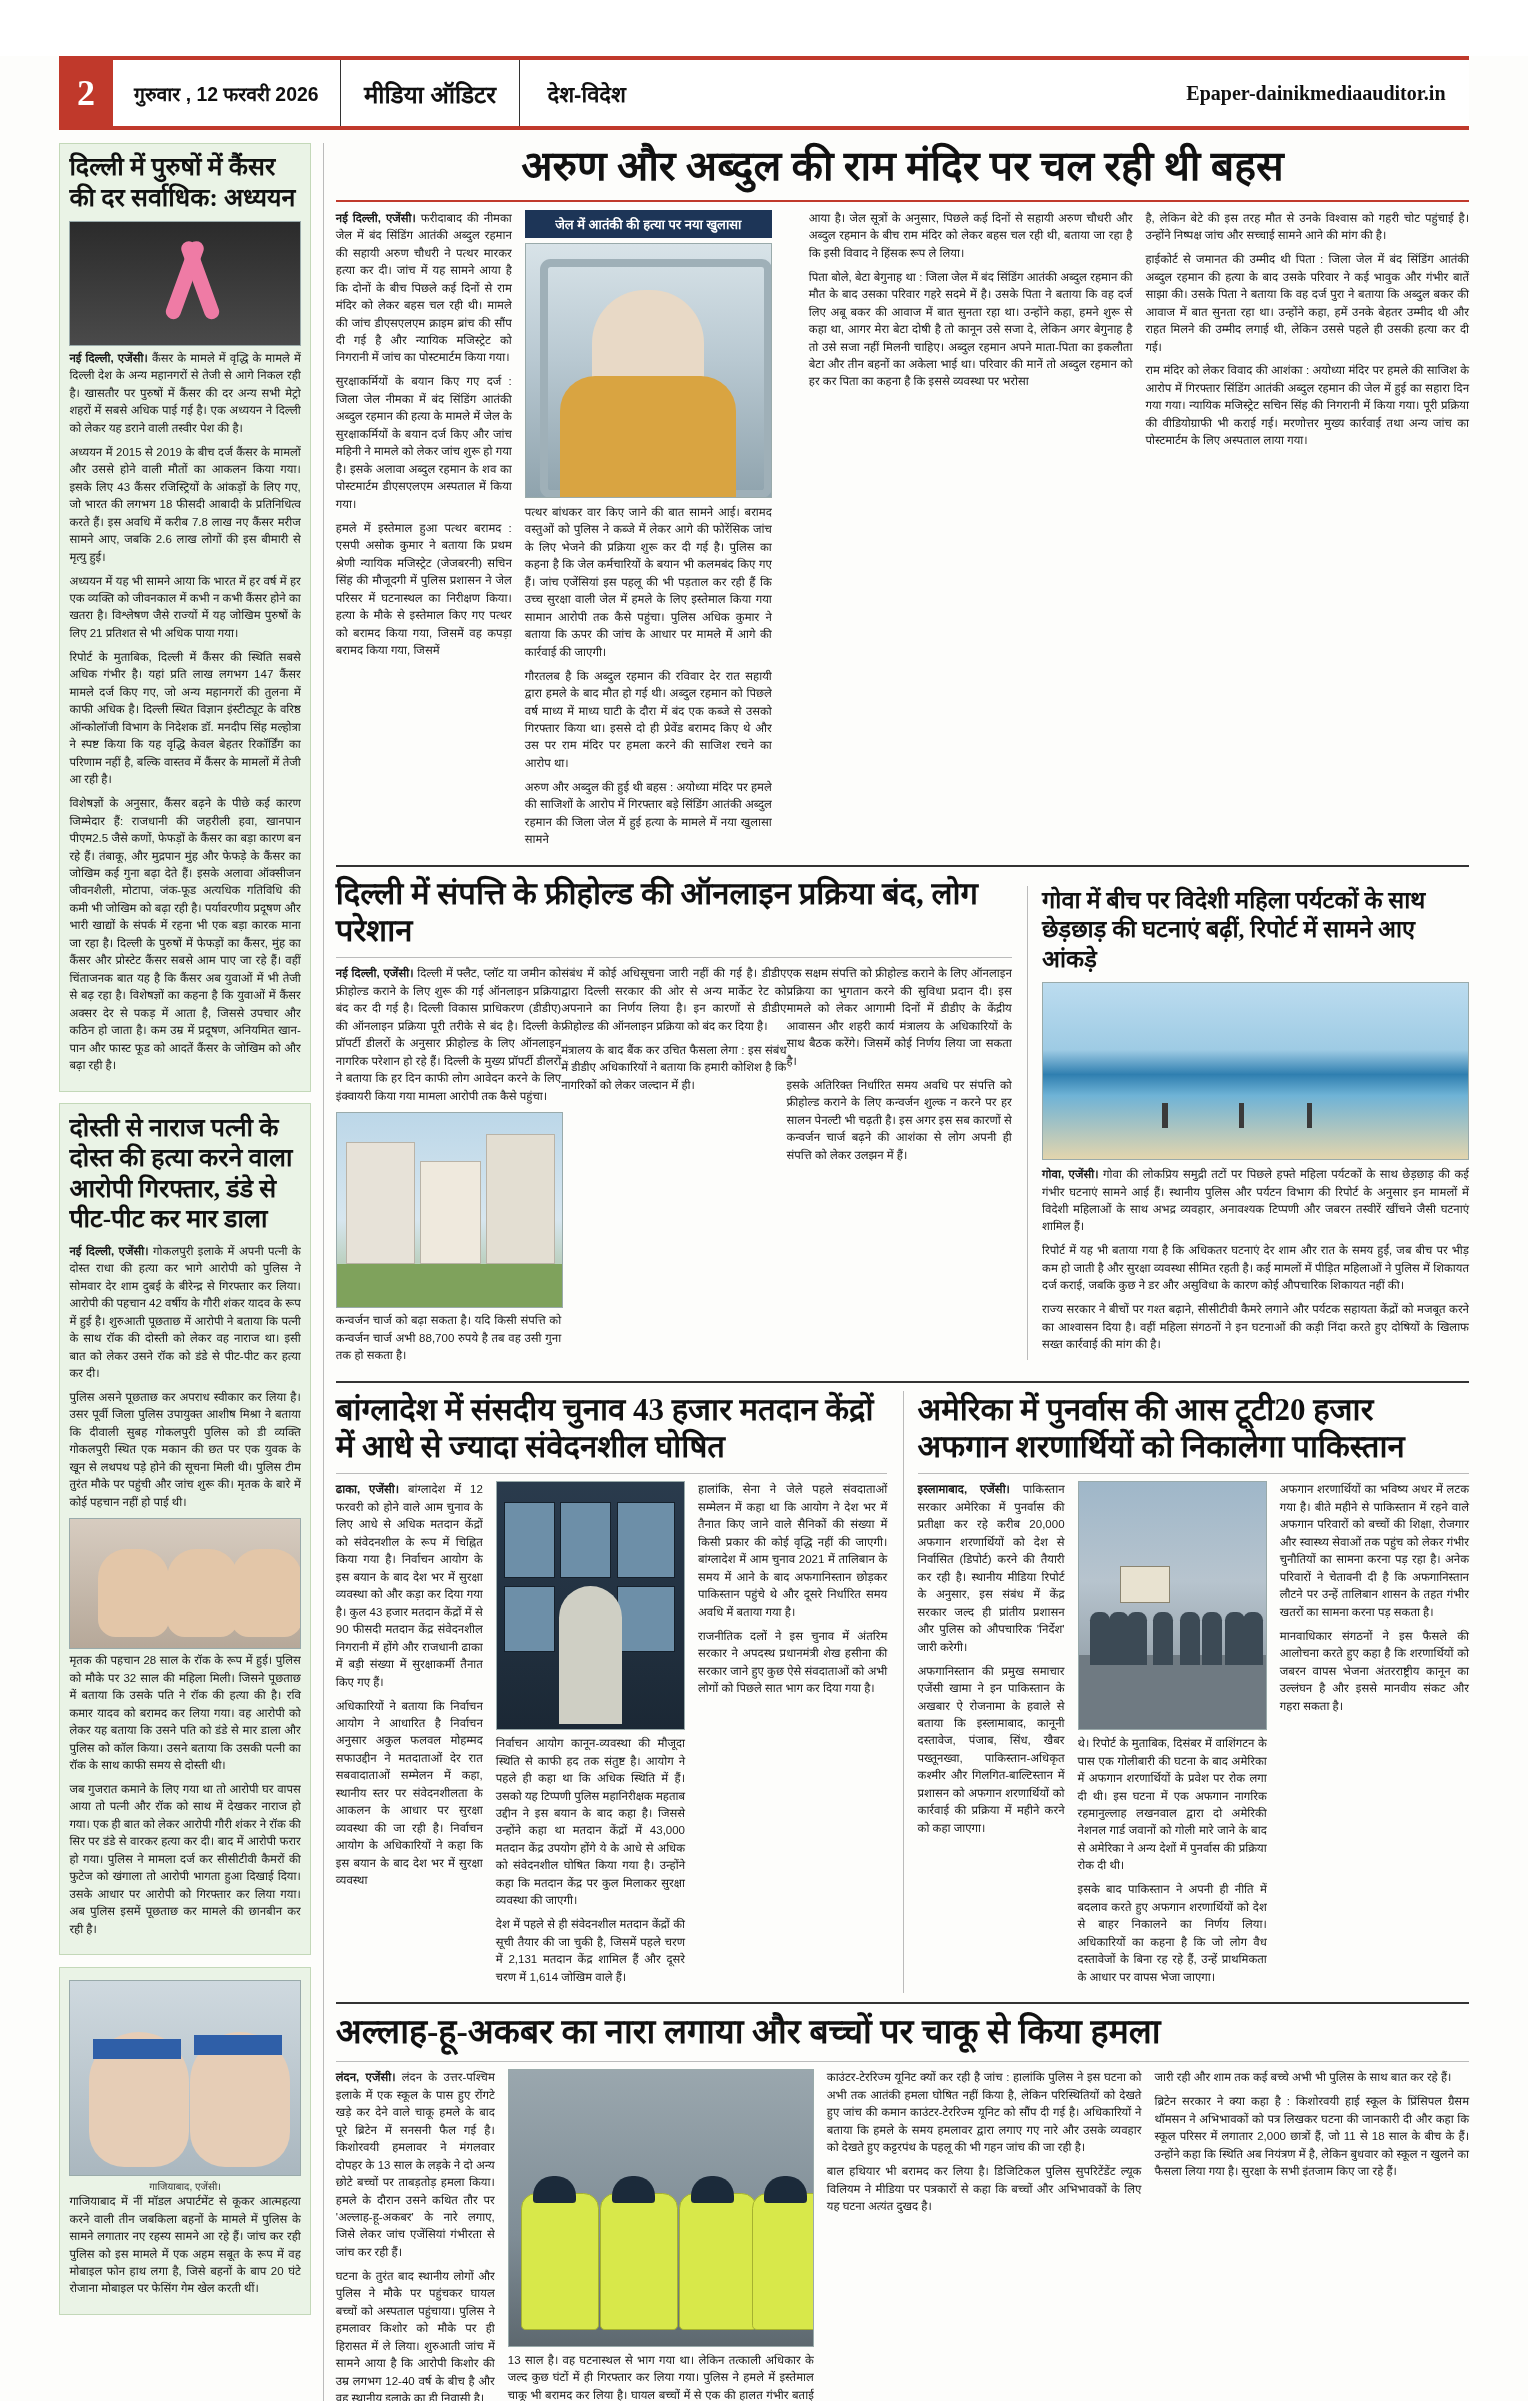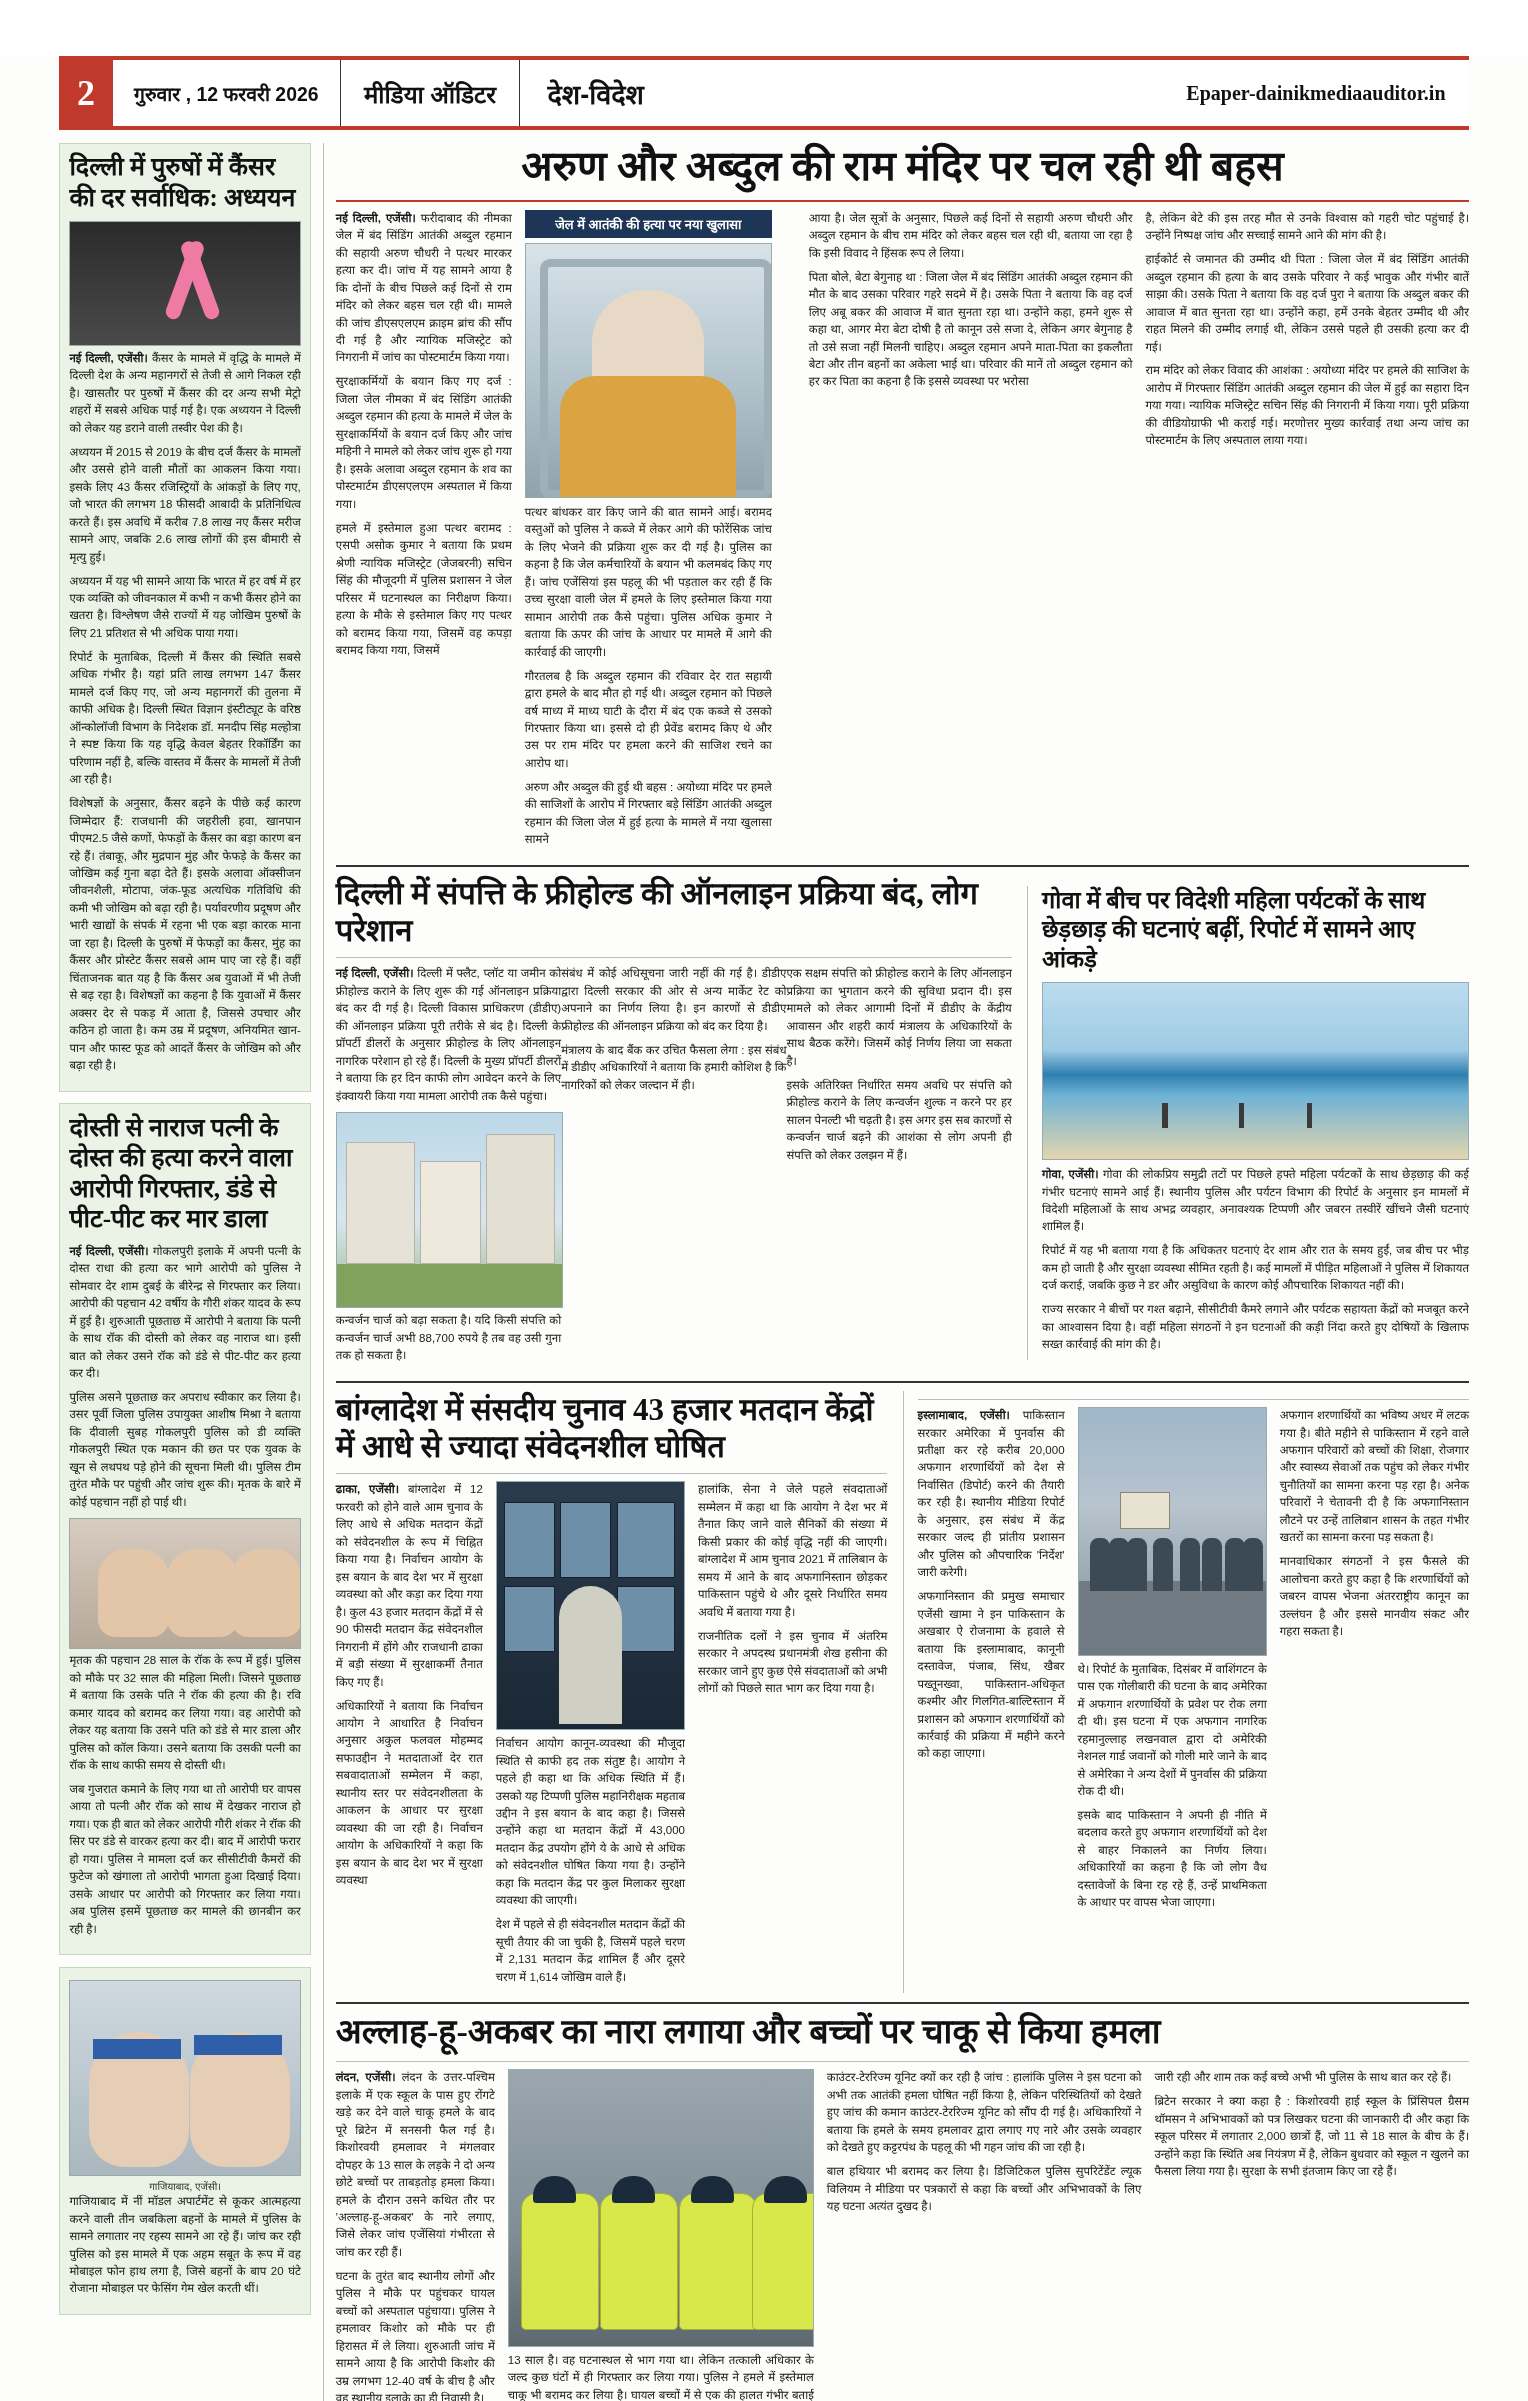--- a/index.html
+++ b/index.html
@@ -59,21 +59,21 @@
     font-size: 24px;
     font-weight: bold;
     color: #111;
     border-right: 1.8px solid #333;
     white-space: nowrap;
   }
   .mh-section {
     display: flex;
     align-items: center;
     padding: 0 27px;
-    font-size: 27px;
+    font-size: 22px;
     font-weight: bold;
     color: #111;
     white-space: nowrap;
   }
   .mh-spacer { flex: 1; }
   .mh-site {
     display: flex;
     align-items: center;
     padding: 0 23.5px;
     font-size: 20px;
@@ -505,20 +505,21 @@
               <p class="body-text">देश में पहले से ही संवेदनशील मतदान केंद्रों की सूची तैयार की जा चुकी है, जिसमें पहले चरण में 2,131 मतदान केंद्र शामिल हैं और दूसरे चरण में 1,614 जोखिम वाले हैं।</p>
             </div>
             <div style="flex:1;">
               <p class="body-text">हालांकि, सेना ने जेले पहले संवदाताओं सम्मेलन में कहा था कि आयोग ने देश भर में तैनात किए जाने वाले सैनिकों की संख्या में किसी प्रकार की कोई वृद्धि नहीं की जाएगी। बांग्लादेश में आम चुनाव 2021 में तालिबान के समय में आने के बाद अफगानिस्तान छोड़कर पाकिस्तान पहुंचे थे और दूसरे निर्धारित समय अवधि में बताया गया है।</p>
               <p class="body-text">राजनीतिक दलों ने इस चुनाव में अंतरिम सरकार ने अपदस्थ प्रधानमंत्री शेख हसीना की सरकार जाने हुए कुछ ऐसे संवदाताओं को अभी लोगों को पिछले सात भाग कर दिया गया है।</p>
             </div>
           </div>
         </div>
 
         <div style="flex:1; border-left:1.2px solid #bbb; padding-left:14px;">
+          <h2 class="headline lg">अमेरिका में पुनर्वास की आस टूटी20 हजार अफगान शरणार्थियों को निकालेगा पाकिस्तान</h2>
           <hr class="rule-thin">
           <div style="display:flex; gap:13px;">
             <div style="flex:0 0 147px;">
               <p class="body-text"><b>इस्लामाबाद, एजेंसी।</b> <span>पाकिस्तान सरकार अमेरिका में पुनर्वास की प्रतीक्षा कर रहे करीब 20,000 अफगान शरणार्थियों को देश से निर्वासित (डिपोर्ट) करने की तैयारी कर रही है। स्थानीय मीडिया रिपोर्ट के अनुसार, इस संबंध में केंद्र सरकार जल्द ही प्रांतीय प्रशासन और पुलिस को औपचारिक 'निर्देश' जारी करेगी।</span></p>
               <p class="body-text">अफगानिस्तान की प्रमुख समाचार एजेंसी खामा ने इन पाकिस्तान के अखबार ऐ रोजनामा के हवाले से बताया कि इस्लामाबाद, कानूनी दस्तावेज, पंजाब, सिंध, खैबर पख्तूनख्वा, पाकिस्तान-अधिकृत कश्मीर और गिलगित-बाल्टिस्तान में प्रशासन को अफगान शरणार्थियों को कार्रवाई की प्रक्रिया में महीने करने को कहा जाएगा।</p>
             </div>
             <div style="flex:1;">
               <div class="photo ph-crowd">
                 <div class="road"></div>
                 <div class="banner"></div>

